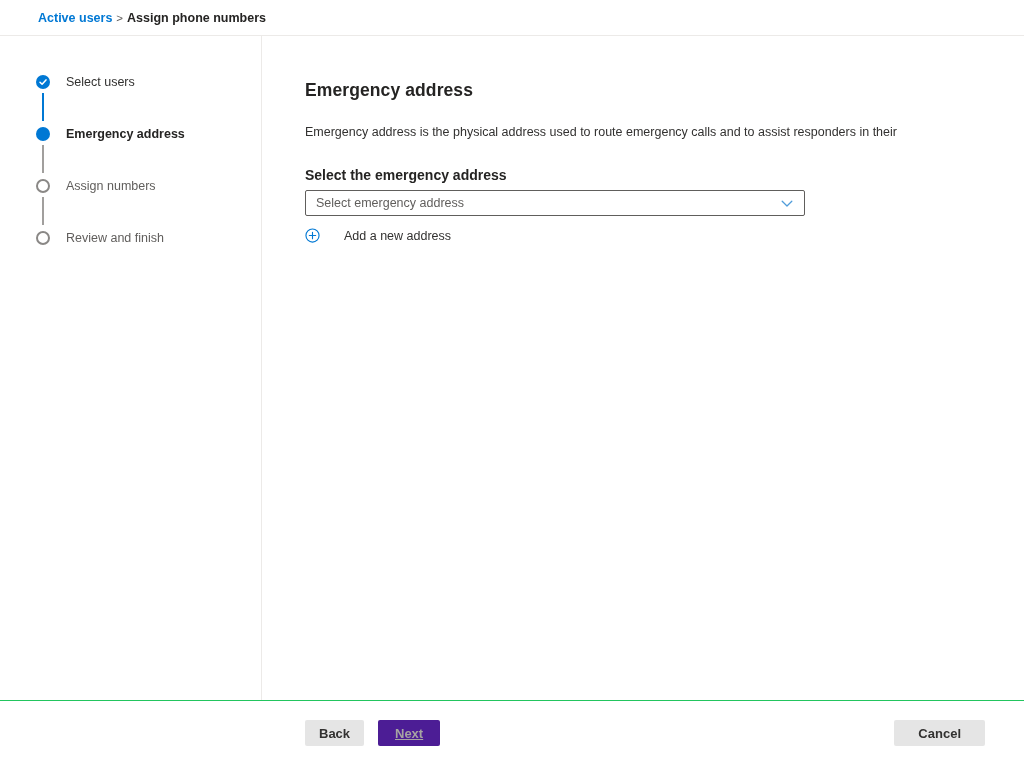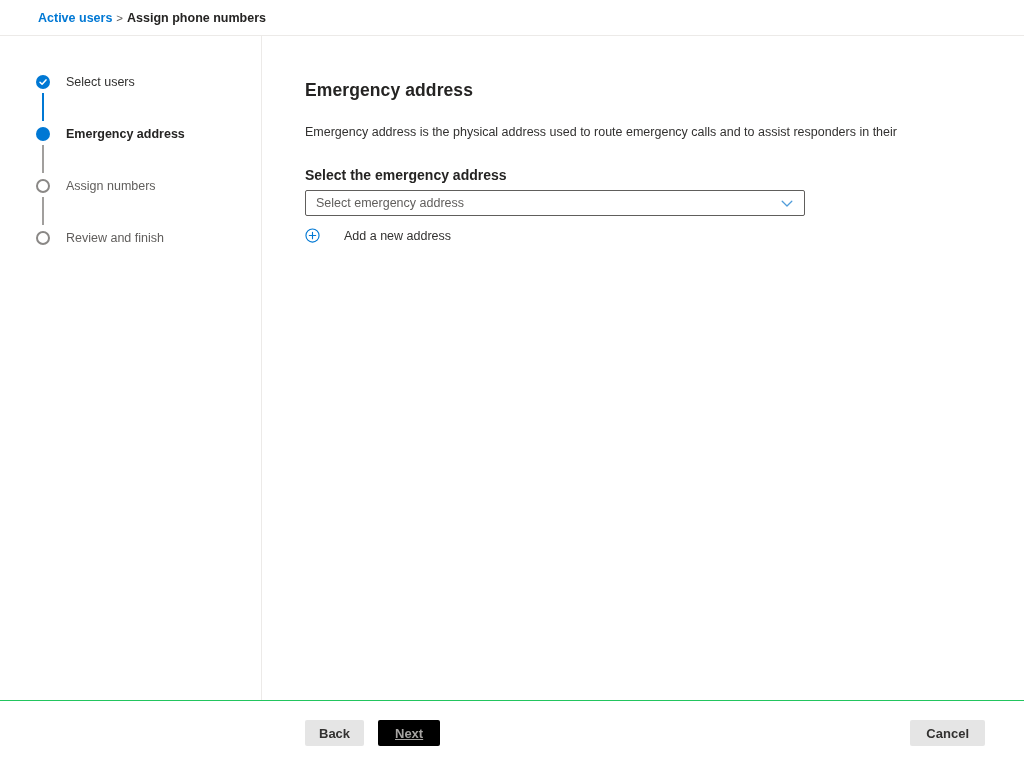--- a/index.html
+++ b/index.html
@@ -70,22 +70,22 @@
     position: absolute; left: 0; right: 0; bottom: 0; height: 72px;
     border-top: 1px solid #22c55e; background: #fff;
   }
   .btn {
     position: absolute; top: 19px; height: 26px;
     border: none; border-radius: 2px;
     font-family: inherit; font-size: 13px; font-weight: 600;
     color: #323130; background: #e5e5e5; padding: 0 14px; cursor: pointer;
   }
   .btn-back { left: 305px; }
-  .btn-next { left: 378px; background: #000000; color: #a6a4a2; cursor: default; padding: 0 17px; text-decoration: underline; }
-  .btn-cancel { right: 39px; padding: 0 16px; }
+  .btn-next { left: 378px; background: #4c1d95; color: #a6a4a2; cursor: default; padding: 0 17px; text-decoration: underline; }
+  .btn-cancel { right: 39px; padding: 0 24px; }
 </style>
 </head>
 <body>
 
 <div class="header">
   <div class="breadcrumb">
     <span class="crumb-link">Active users</span>
     <span class="crumb-sep">&gt;</span>
     <span class="crumb-current">Assign phone numbers</span>
   </div>

